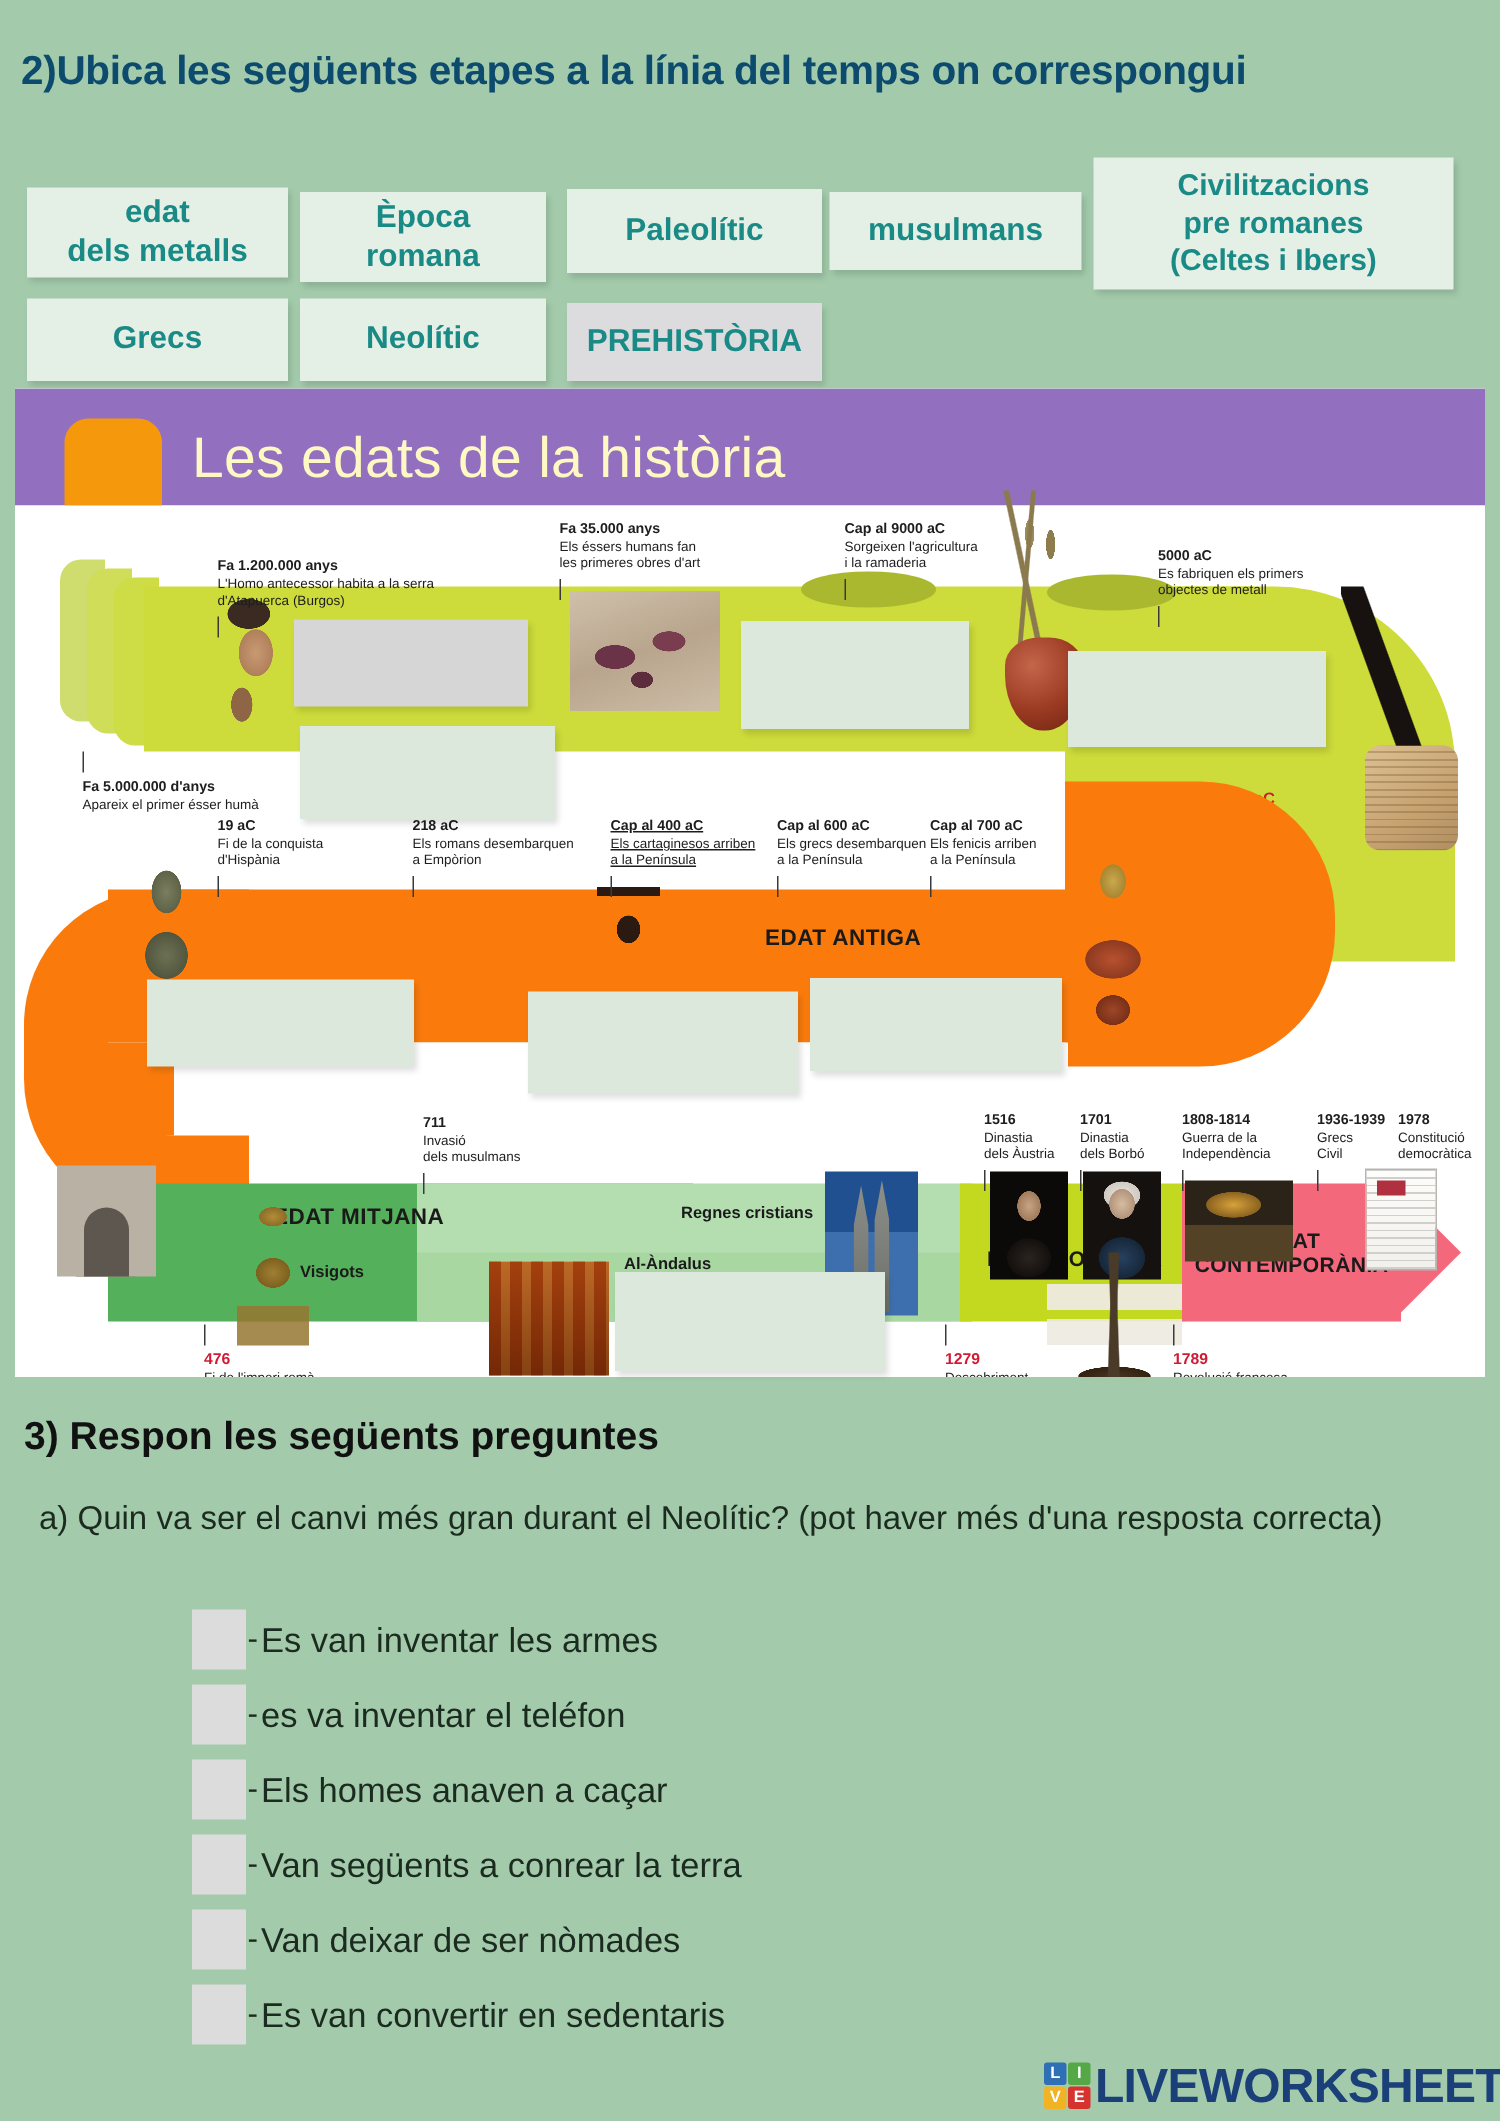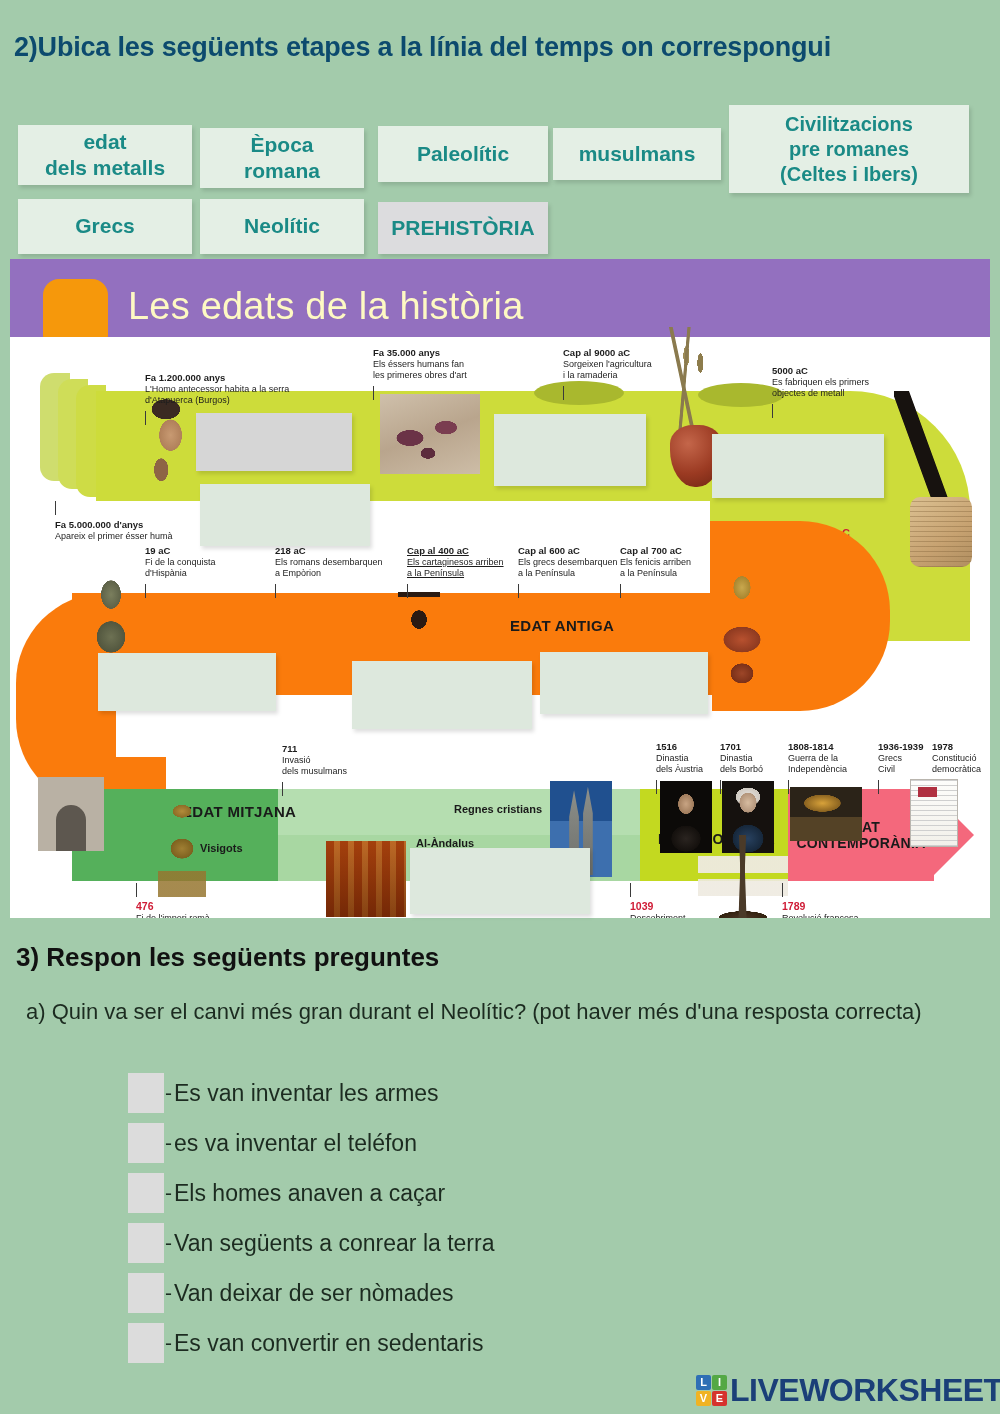--- a/index.html
+++ b/index.html
@@ -484,21 +484,21 @@
       <span>dels musulmans</span>
       <span class="tick"></span>
     </div>
     <div class="ev red-sm" style="left:126px; top:546px; width:150px;">
       <span class="tick" style="margin:0 0 3px 0;"></span>
       <b>476</b>
       <span>Fi de l'imperi romà</span>
     </div>
     <div class="ev red-sm" style="left:620px; top:546px; width:120px;">
       <span class="tick" style="margin:0 0 3px 0;"></span>
-      <b>1039</b>
+      <b>1279</b>
       <span>Descobriment</span><br>
       
     </div>
     <div class="ev red-sm" style="left:772px; top:546px; width:140px;">
       <span class="tick" style="margin:0 0 3px 0;"></span>
       <b>1789</b>
       <span>Revolució francesa</span>
     </div>
     <div class="ev" style="left:646px; top:404px; width:70px;">
       <b>1516</b>

